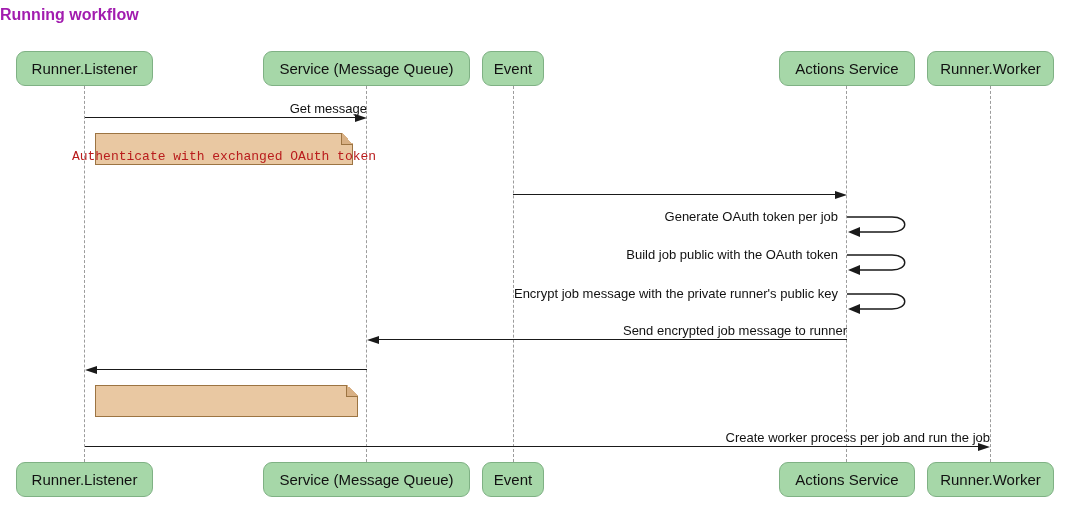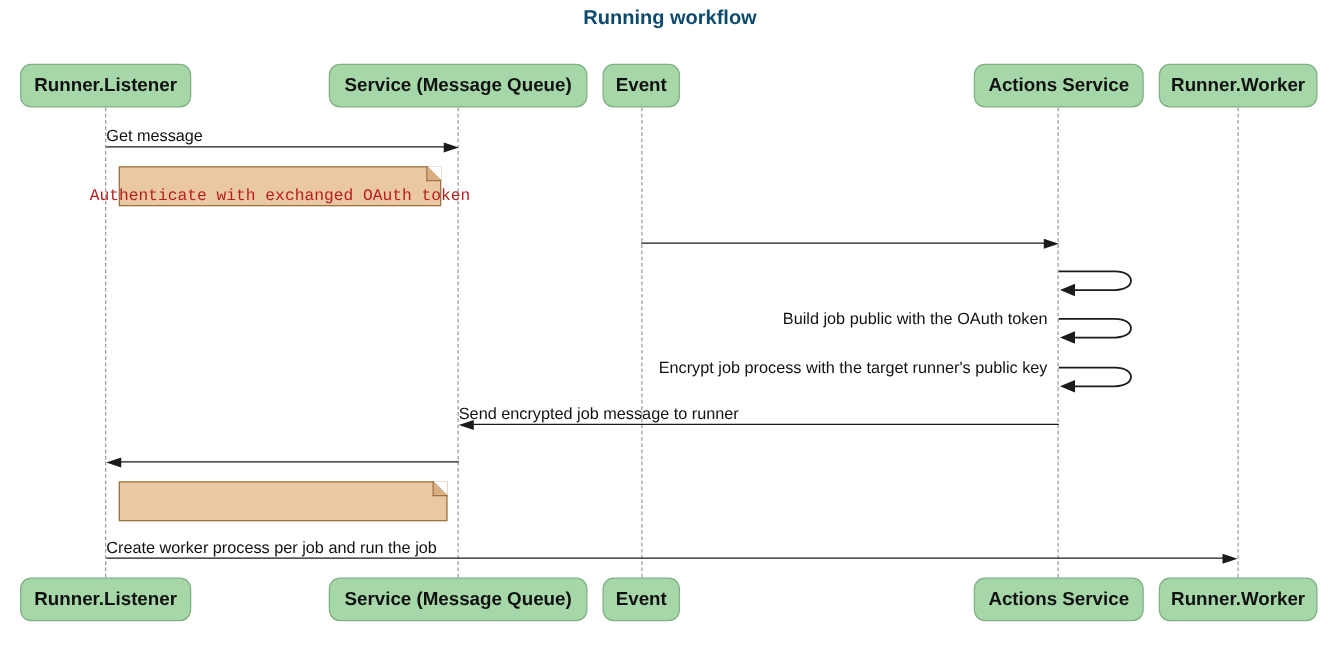--- a/index.html
+++ b/index.html
@@ -1,36 +1,36 @@
 <!DOCTYPE html>
 <html style="--actor-fill: #a6d7a8; --actor-border: #7fb184; --note-fill: #e9c8a2; --note-border: #9c7442; --note-fold: #d8b084; --line: #1a1a1a; --lifeline: #9c9c9c;"><head>
 <meta charset="utf-8">
 <style>
   html,body { margin:0; padding:0; background:#ffffff; }
   .diagram {
     position:relative; width:1072px; height:523px; overflow:hidden;
     background:#ffffff; font-family:"Liberation Sans", sans-serif; color:#111;
   }
   .title {
-    position:absolute; top:6px; left:0; width:100%; text-align:center;
-    font-size:16px; font-weight:bold; color:#0c4a6e;
+    position:absolute; top:6px; left:0; width:100%; 
+    font-size:16px; font-weight:bold; color:#a21caf;
   }
   .lifeline {
     position:absolute; top:86px; height:376px; width:0;
     border-left:1px dashed var(--lifeline,#9c9c9c);
   }
   .actor {
     position:absolute; height:35px; box-sizing:border-box;
     background:var(--actor-fill,#a6d7a8); border:1px solid var(--actor-border,#7fb184);
     border-radius:9px; display:flex; align-items:center; justify-content:center;
-    font-size:15px; color:#111; white-space:nowrap;font-weight:bold;
+    font-size:15px; color:#111; white-space:nowrap;
   }
   .mlabel {
     position:absolute; font-size:13px; height:16px; line-height:16px;
-    text-align:left; color:#111; white-space:nowrap; box-sizing:border-box;
+    text-align:right; color:#111; white-space:nowrap; box-sizing:border-box;
   }
   .mlabel.right { text-align:right; padding-right:5px; }
   .line { position:absolute; height:0; border-top:1px solid var(--line,#1a1a1a); }
   .ah { position:absolute; width:0; height:0; border-style:solid; }
   .ah.r { border-width:4px 0 4px 12px; border-color:transparent transparent transparent var(--line,#1a1a1a); }
   .ah.l { border-width:4px 12px 4px 0; border-color:transparent var(--line,#1a1a1a) transparent transparent; }
   .selfloop { position:absolute; overflow:visible; }
   .note {
     position:absolute; box-sizing:border-box;
     background:var(--note-fill,#e9c8a2); border:1px solid var(--note-border,#9c7442);
@@ -69,32 +69,33 @@
   <span class="ah r" style="left:355px;top:114px"></span>
 
   <div class="note" style="left:95px;top:133px;width:258px;height:32px">
     <span class="fold"></span>
     <span>Authenticate with exchanged OAuth token</span>
   </div>
 
   <div class="line" style="left:513px;top:194px;width:325px"></div>
   <span class="ah r" style="left:835px;top:191px"></span>
 
+  <div class="mlabel right" style="left:593px;top:209px;width:250px">Generate OAuth token per job</div>
   <svg class="selfloop" style="left:846px;top:215px" width="70" height="24">
     <path d="M1,2 H46 C63,2 63,17 46,17 H14" fill="none" stroke="#1a1a1a" stroke-width="1.4"></path>
     <polygon points="2,17 14,12 14,22" fill="#1a1a1a"></polygon>
   </svg>
 
   <div class="mlabel right" style="left:553px;top:247px;width:290px">Build job public with the OAuth token</div>
   <svg class="selfloop" style="left:846px;top:253px" width="70" height="24">
     <path d="M1,2 H46 C63,2 63,17 46,17 H14" fill="none" stroke="#1a1a1a" stroke-width="1.4"></path>
     <polygon points="2,17 14,12 14,22" fill="#1a1a1a"></polygon>
   </svg>
 
-  <div class="mlabel right" style="left:498px;top:286px;width:345px">Encrypt job process with the target runner's public key</div>
+  <div class="mlabel right" style="left:498px;top:286px;width:345px">Encrypt job message with the private runner's public key</div>
   <svg class="selfloop" style="left:846px;top:292px" width="70" height="24">
     <path d="M1,2 H46 C63,2 63,17 46,17 H14" fill="none" stroke="#1a1a1a" stroke-width="1.4"></path>
     <polygon points="2,17 14,12 14,22" fill="#1a1a1a"></polygon>
   </svg>
 
   <div class="mlabel" style="left:367px;top:323px;width:480px">Send encrypted job message to runner</div>
   <span class="ah l" style="left:367px;top:336px"></span>
   <div class="line" style="left:378px;top:339px;width:469px"></div>
 
   <span class="ah l" style="left:85px;top:366px"></span>

